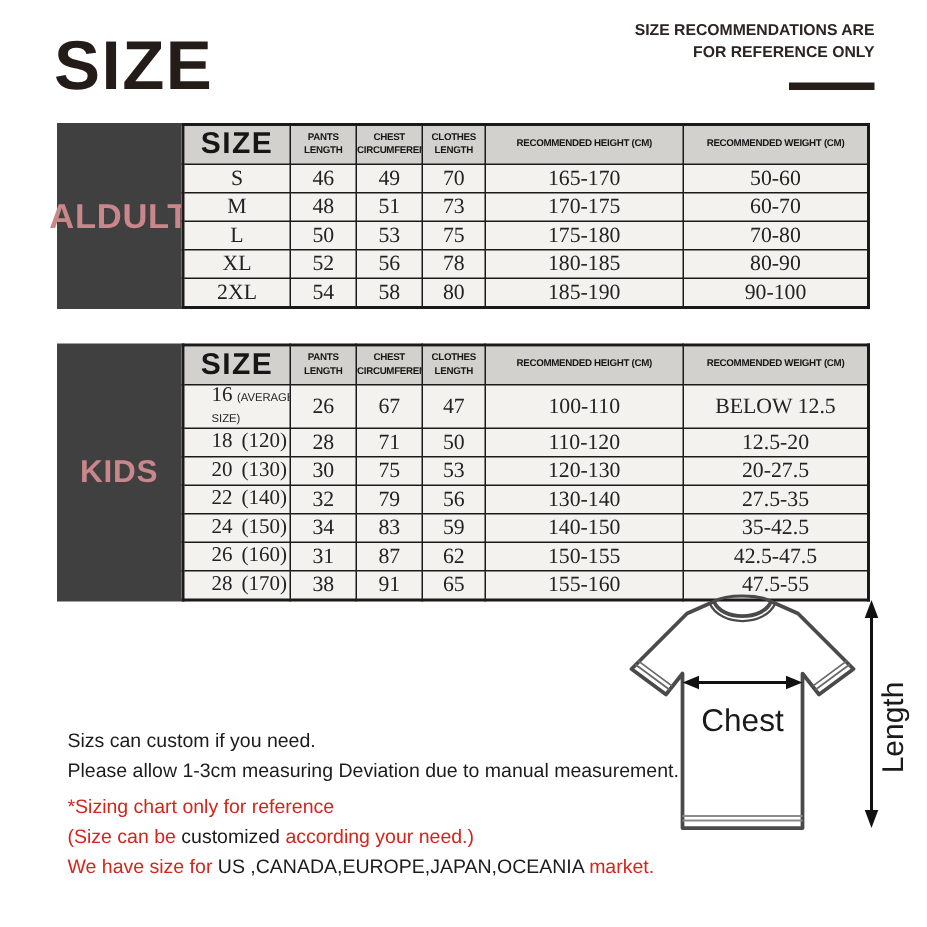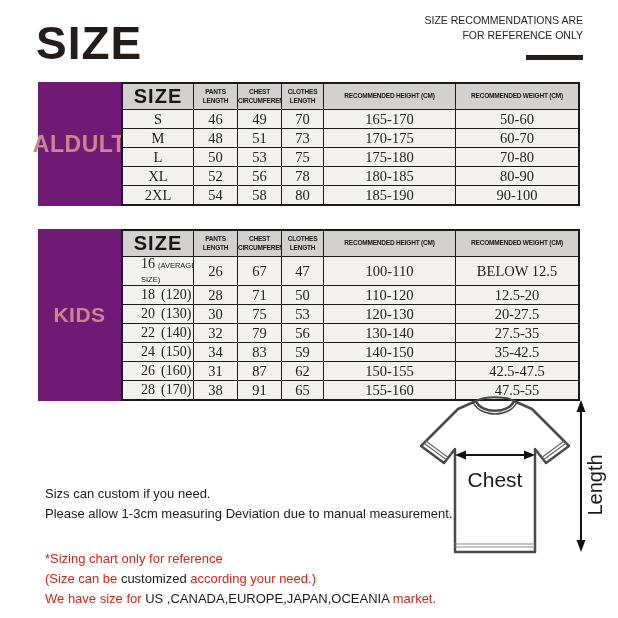--- a/index.html
+++ b/index.html
@@ -10,32 +10,32 @@
   }
   .canvas{position:absolute;inset:0;}
 
   
   .big-title{
     position:absolute;left:36px;top:16px;
     font-size:46px;font-weight:bold;color:#231c19;letter-spacing:1px;
   }
   .disclaimer{
     position:absolute;right:35px;top:13px;text-align:right;
-    font-size:10.5px;font-weight:normal;color:#2a2423;line-height:1.4;
+    font-size:10.5px;font-weight:bold;color:#2a2423;line-height:1.4;
   }
   .disclaimer-bar{
     position:absolute;right:35px;top:55px;width:57px;height:5px;background:#241d1a;
   }
 
   
   .section{position:absolute;left:38px;display:flex;align-items:stretch;}
   .section.adult{top:82px;}
   .section.kids{top:229px;}
   .side-label{
-    width:83px;background:#701a75;color:#c9878c;
+    width:83px;background:#404040;color:#c9878c;
     display:flex;align-items:center;justify-content:center;
     font-weight:bold;letter-spacing:.5px;
   }
   .adult .side-label{font-size:23px;}
   .kids .side-label{font-size:21px;}
 
   
   table.size-table{
     width:459px;table-layout:fixed;border-collapse:collapse;
     background:#f4f2ef;border:2px solid #1a1a1a;
@@ -60,21 +60,21 @@
   .size-table th:nth-child(4){width:41px;}
   .size-table th:nth-child(5){width:131px;}
   .size-table td.size-cell{text-align:left;padding-left:18px;font-size:14px;}
   .size-cell .note{margin-left:6px;}
   .size-cell .note.small{
     font-size:7.5px;font-family:"Liberation Sans",sans-serif;margin-left:3px;
   }
 
   
   .notes{position:absolute;left:45px;top:484px;font-size:13px;line-height:20px;color:#1c1c1c;}
-  .notes .gap{margin-top:25px;}
+  .notes .gap{margin-top:4px;}
   .notes .red{color:#d2251c;}
 
   
   svg.tshirt{position:absolute;left:406px;top:391px;width:207px;height:195px;}
   .svg-label{font-family:"Liberation Sans",sans-serif;fill:#1a1a1a;}
 </style>
 </head>
 <body>
 
 <div class="canvas">

